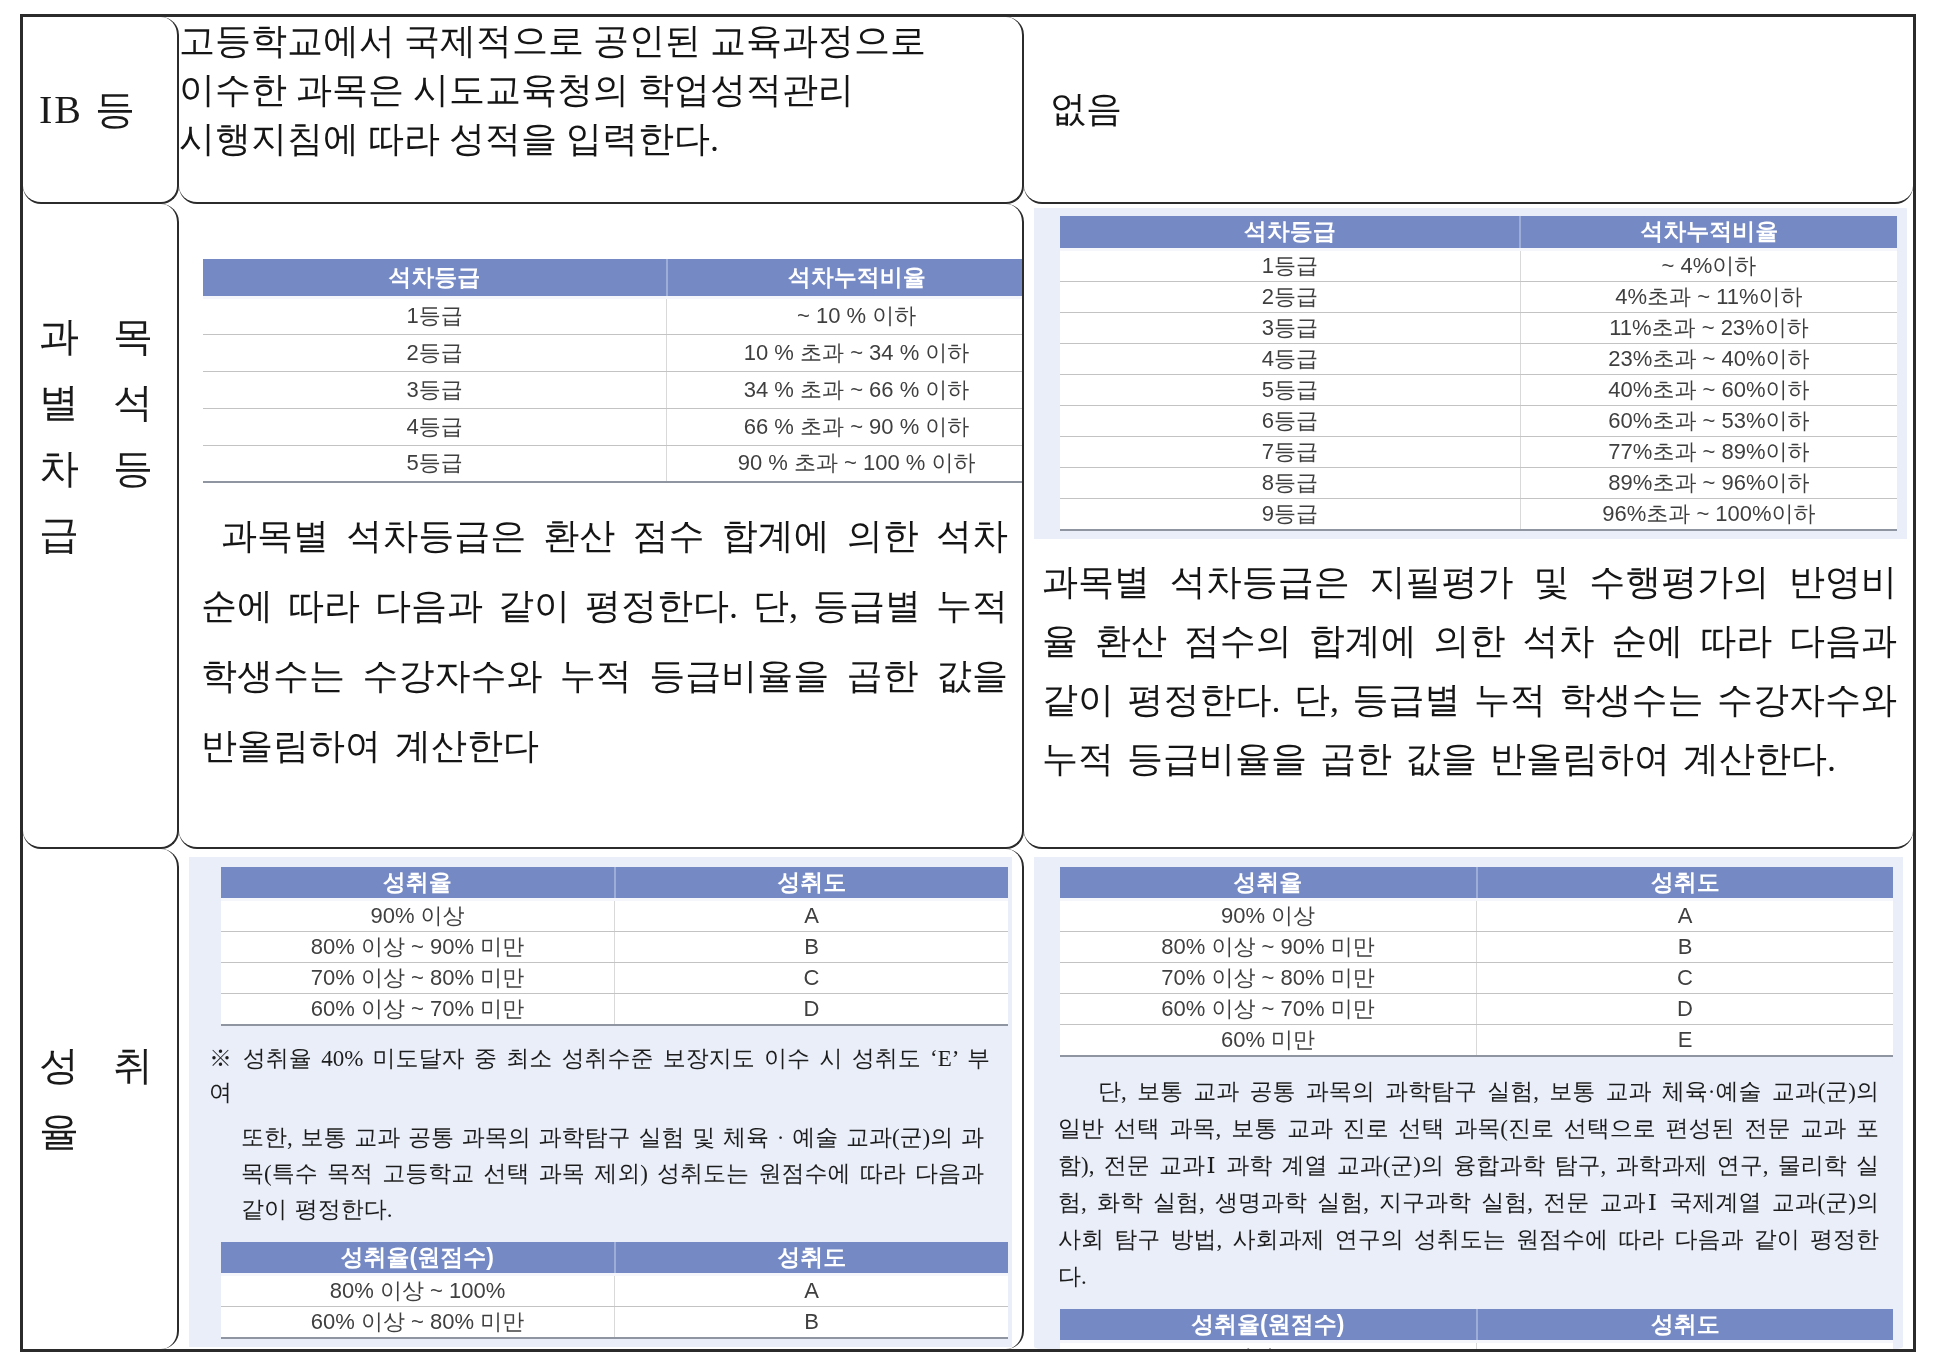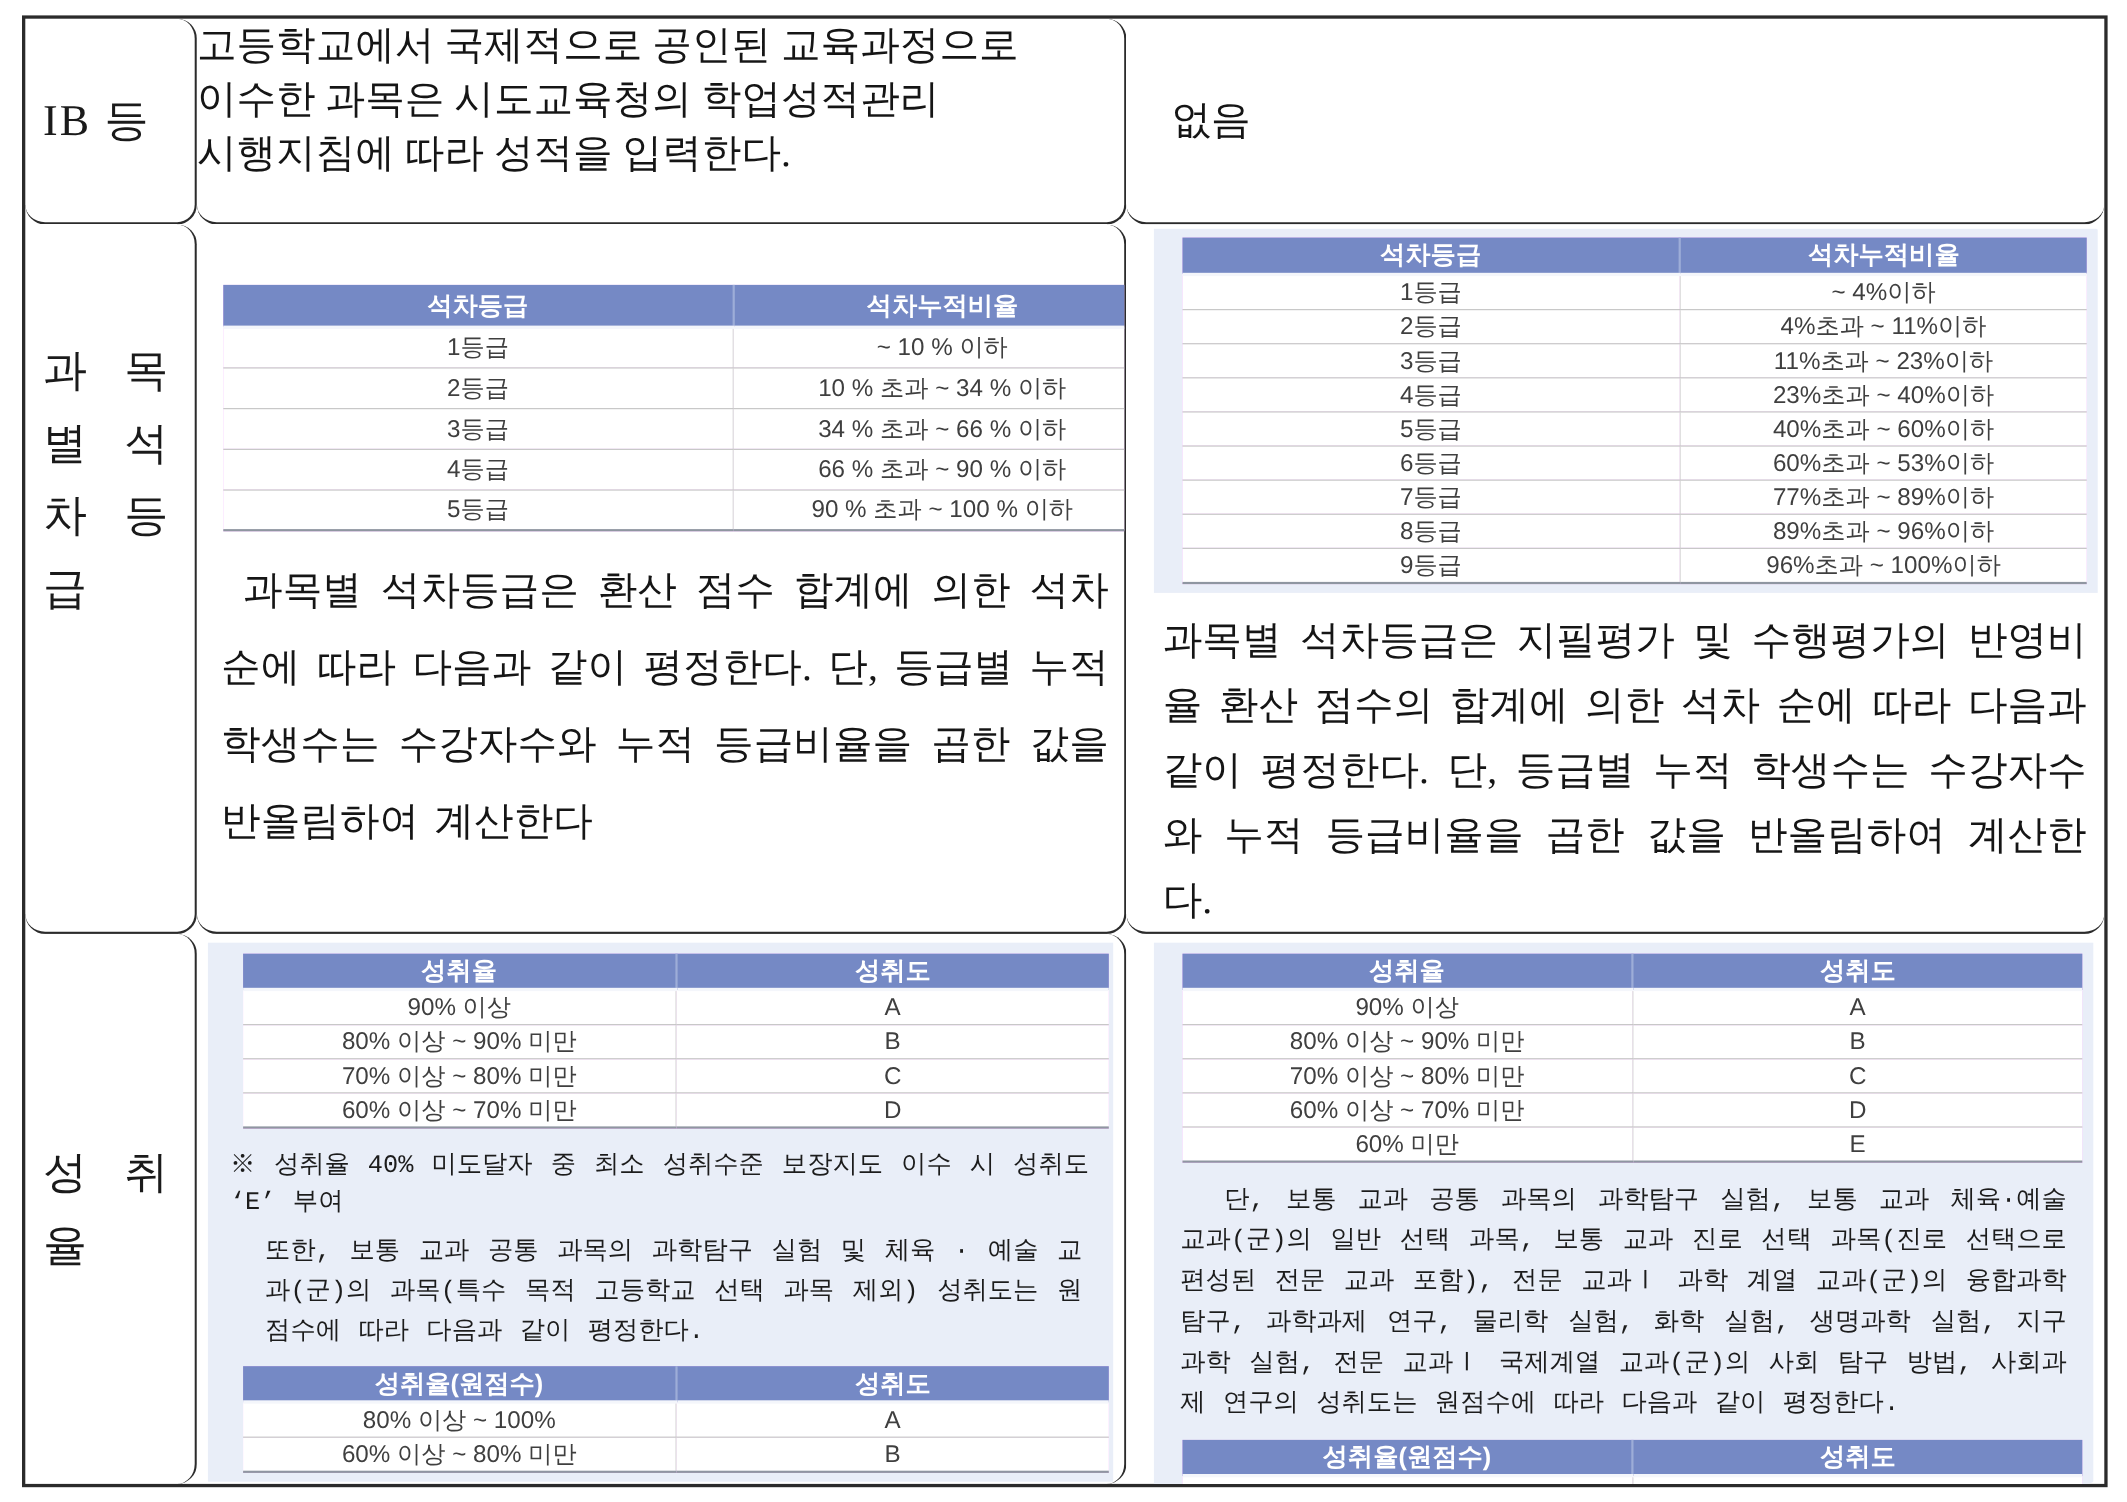--- a/index.html
+++ b/index.html
@@ -17,21 +17,21 @@
   body{font-family:"Liberation Serif","DejaVu Serif",serif;color:#1a1a1a;}
 
   .doc{
     position:absolute;left:20px;top:14px;width:1896px;height:1338px;
     border:3px solid var(--line-dark);
     display:grid;
     grid-template-columns:156px 845px 1fr;
     grid-template-rows:187px 645px 1fr;
   }
   .cell{border-right:2px solid var(--line-dark);border-bottom:2px solid var(--line-dark);overflow:hidden;position:relative;border-radius:18px;}
-  .cell.last-col{border-right:none;padding-left:15px;}
+  .cell.last-col{border-right:none;}
   .cell.last-row{border-bottom:none;}
 
   
   .c-head{display:flex;flex-direction:column;align-items:flex-start;padding-left:16px;}
   .c-head.r1{justify-content:center;}
   .c-head .one-line{font-size:40px;letter-spacing:2px;}
   .vhead{display:flex;flex-direction:column;gap:24px;}
   .vhead .vline{display:flex;justify-content:space-between;width:114px;font-size:40px;line-height:42px;}
   .vhead .vline.single{justify-content:flex-start;}
   .c-head.r2{padding-top:112px;}
@@ -76,21 +76,21 @@
   .m-r2right th{height:33px;}
   .m-r2right td{height:30px;font-size:21px;}
 
   .m-r3 th{height:31px;font-size:21px;}
   .m-r3 td{height:31px;font-size:21px;}
   .m-r3m1{width:calc(100% - 30px);margin-left:14px;}
   .m-r3m2{width:calc(100% - 30px);margin-left:14px;}
   .m-r3r{width:calc(100% - 40px);margin-left:8px;}
 
   
-  .note{font-size:23px;line-height:34px;color:#1c1c1c;text-align:justify;word-spacing:2px;font-family:Liberation Mono, monospace;}
+  .note{font-size:23px;line-height:34px;color:#1c1c1c;text-align:justify;word-spacing:2px;}
   .note-m1{margin:16px 4px 0 2px;}
   .para-m{margin:10px 10px 0 34px;line-height:36px;}
   .gap-t2{margin-top:14px;}
   .para-right{margin:16px 6px 0 6px;line-height:37px;text-indent:40px;}
 </style>
 </head>
 <body>
 
 <div class="doc">
 

